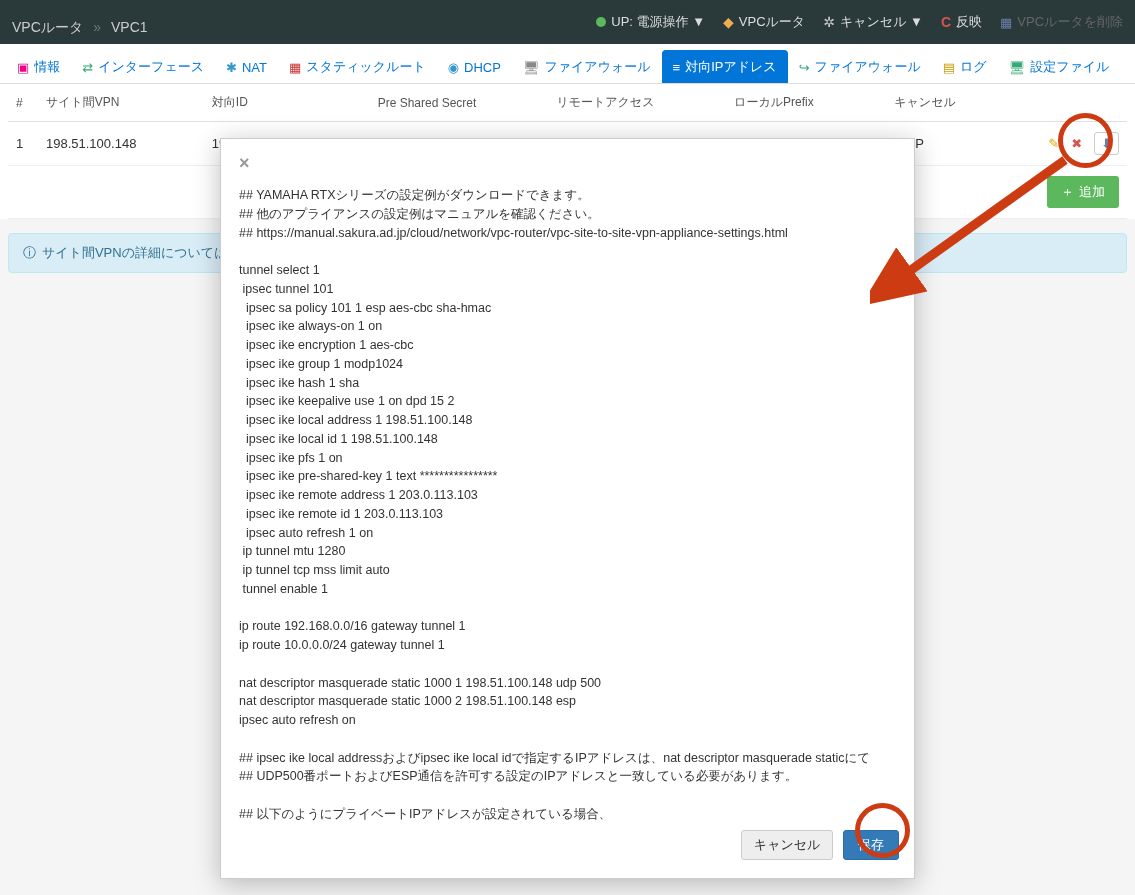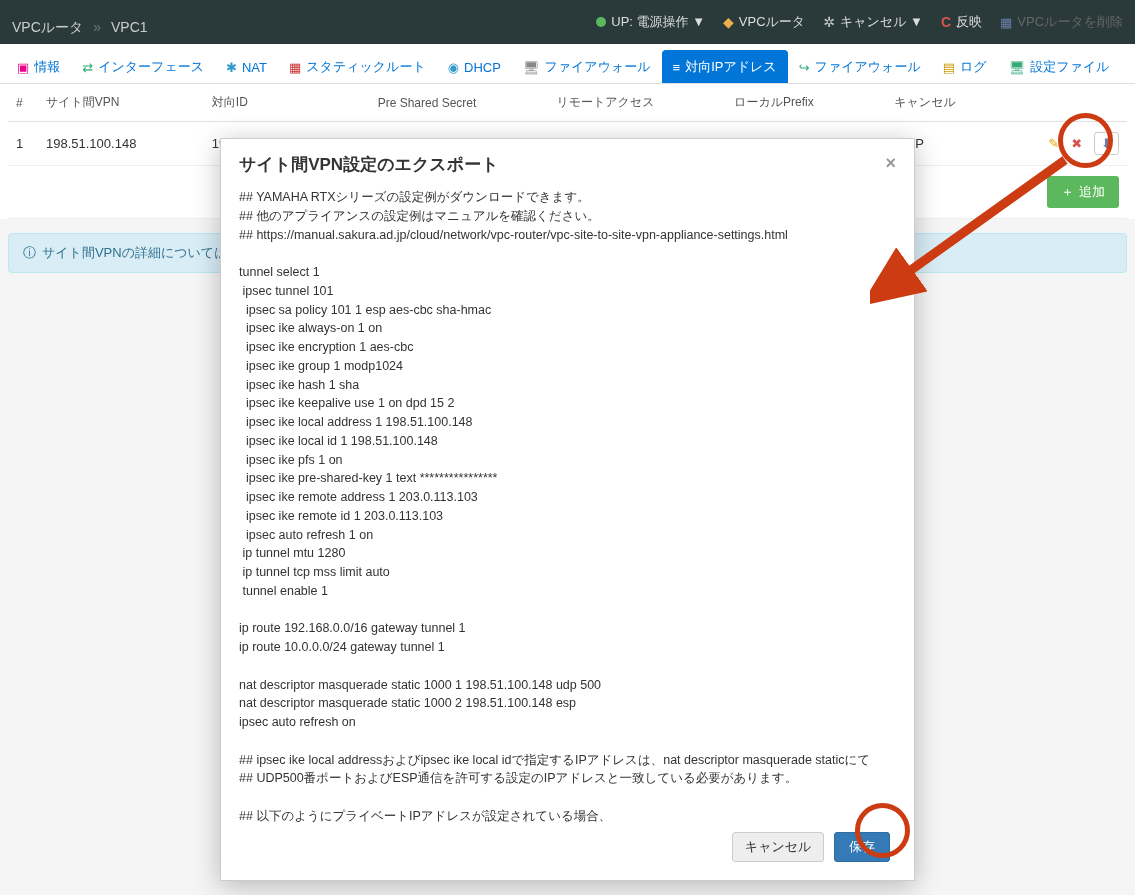--- a/index.html
+++ b/index.html
@@ -28,21 +28,21 @@
   .delete-icon { color: #d9534f; cursor: pointer; }
   .download-icon { color: #6a7ea9; cursor: pointer; background:#fff; border:1px solid #ccc; padding:3px 6px; border-radius:3px;}
   .add-row { text-align: right; padding: 10px 8px; }
   .btn-add { background: #5cb85c; color: #fff; border: none; padding: 7px 14px; border-radius: 3px; display: inline-flex; align-items: center; gap: 5px; cursor: pointer; font-size: 13px;}
   .info-banner { margin: 14px 8px; background: #d9edf7; color: #31708f; border: 1px solid #bce8f1; border-radius: 4px; padding: 10px 14px; font-size: 13px; display: flex; align-items: center; gap: 6px;}
   .overlay { position: absolute; top: 138px; left: 220px; width: 695px; background: #fff; border: 1px solid #ccc; box-shadow: 0 5px 25px rgba(0,0,0,0.25); z-index: 10; }
   .modal-header { padding: 14px 18px 8px 18px; display: flex; justify-content: space-between; align-items: flex-start;}
   .modal-title { font-size: 17px; font-weight: bold; }
   .modal-close { color: #999; font-size: 18px; cursor: pointer; font-weight: bold;}
   .modal-body { padding: 4px 18px 10px 18px; font-family: "Meiryo", sans-serif; font-size: 12.5px; line-height: 1.5; white-space: pre-wrap; word-break: break-all; max-height: 640px; overflow: auto;}
-  .modal-footer { padding: 8px 24px 18px 14px; text-align: right; }
+  .modal-footer { padding: 8px 15px 18px 14px; text-align: right; }
   .btn-cancel { background: #eee; color: #333; border: 1px solid #ccc; padding: 5px 12px; border-radius: 3px; cursor: pointer; margin-right: 6px; font-size:13px;}
   .btn-save { background: #337ab7; color: #fff; border: 1px solid #2e6da4; padding: 5px 14px; border-radius: 3px; cursor: pointer; font-size:13px;}
   .circle-highlight { position: absolute; border: 5px solid #cc3b11; border-radius: 50%; z-index: 20; pointer-events:none;}
   .arrow-svg { position: absolute; z-index: 19; pointer-events:none;}
 </style>
 </head>
 <body>
 
 <div class="header">
   <div class="breadcrumb">
@@ -160,21 +160,20 @@
   </table>
 </div>
 
 <div class="info-banner">
   <span>ⓘ</span>
   <span>サイト間VPNの詳細については</span>
 </div>
 
 <div class="overlay">
   <div class="modal-header">
-    <div class="modal-title">サイト間VPN設定のエクスポート</div>
     <div class="modal-close">×</div>
   </div>
   <div class="modal-body">## YAMAHA RTXシリーズの設定例がダウンロードできます。
 ## 他のアプライアンスの設定例はマニュアルを確認ください。
 ## https://manual.sakura.ad.jp/cloud/network/vpc-router/vpc-site-to-site-vpn-appliance-settings.html
 
 tunnel select 1
  ipsec tunnel 101
   ipsec sa policy 101 1 esp aes-cbc sha-hmac
   ipsec ike always-on 1 on

